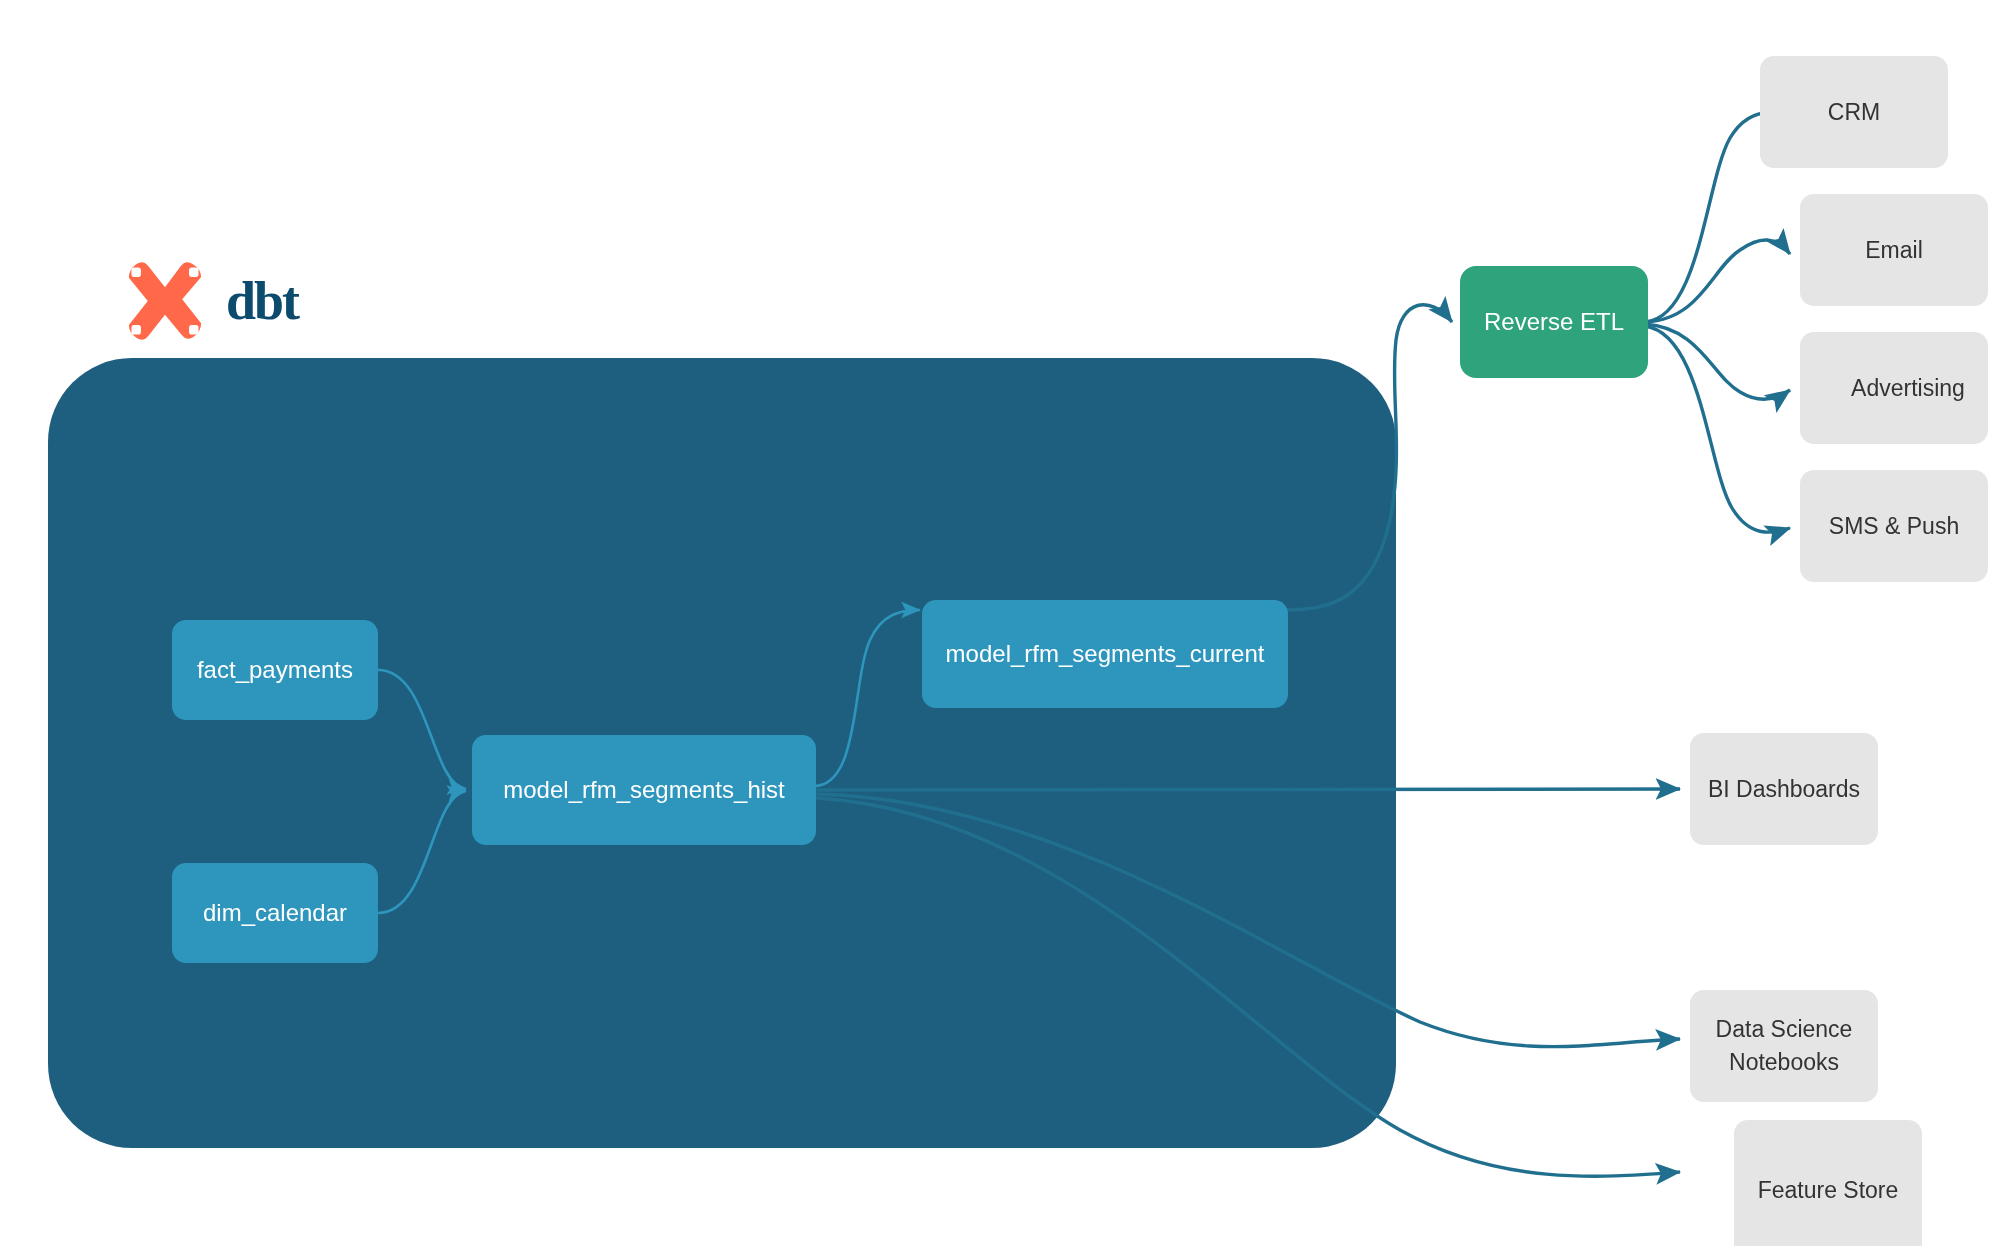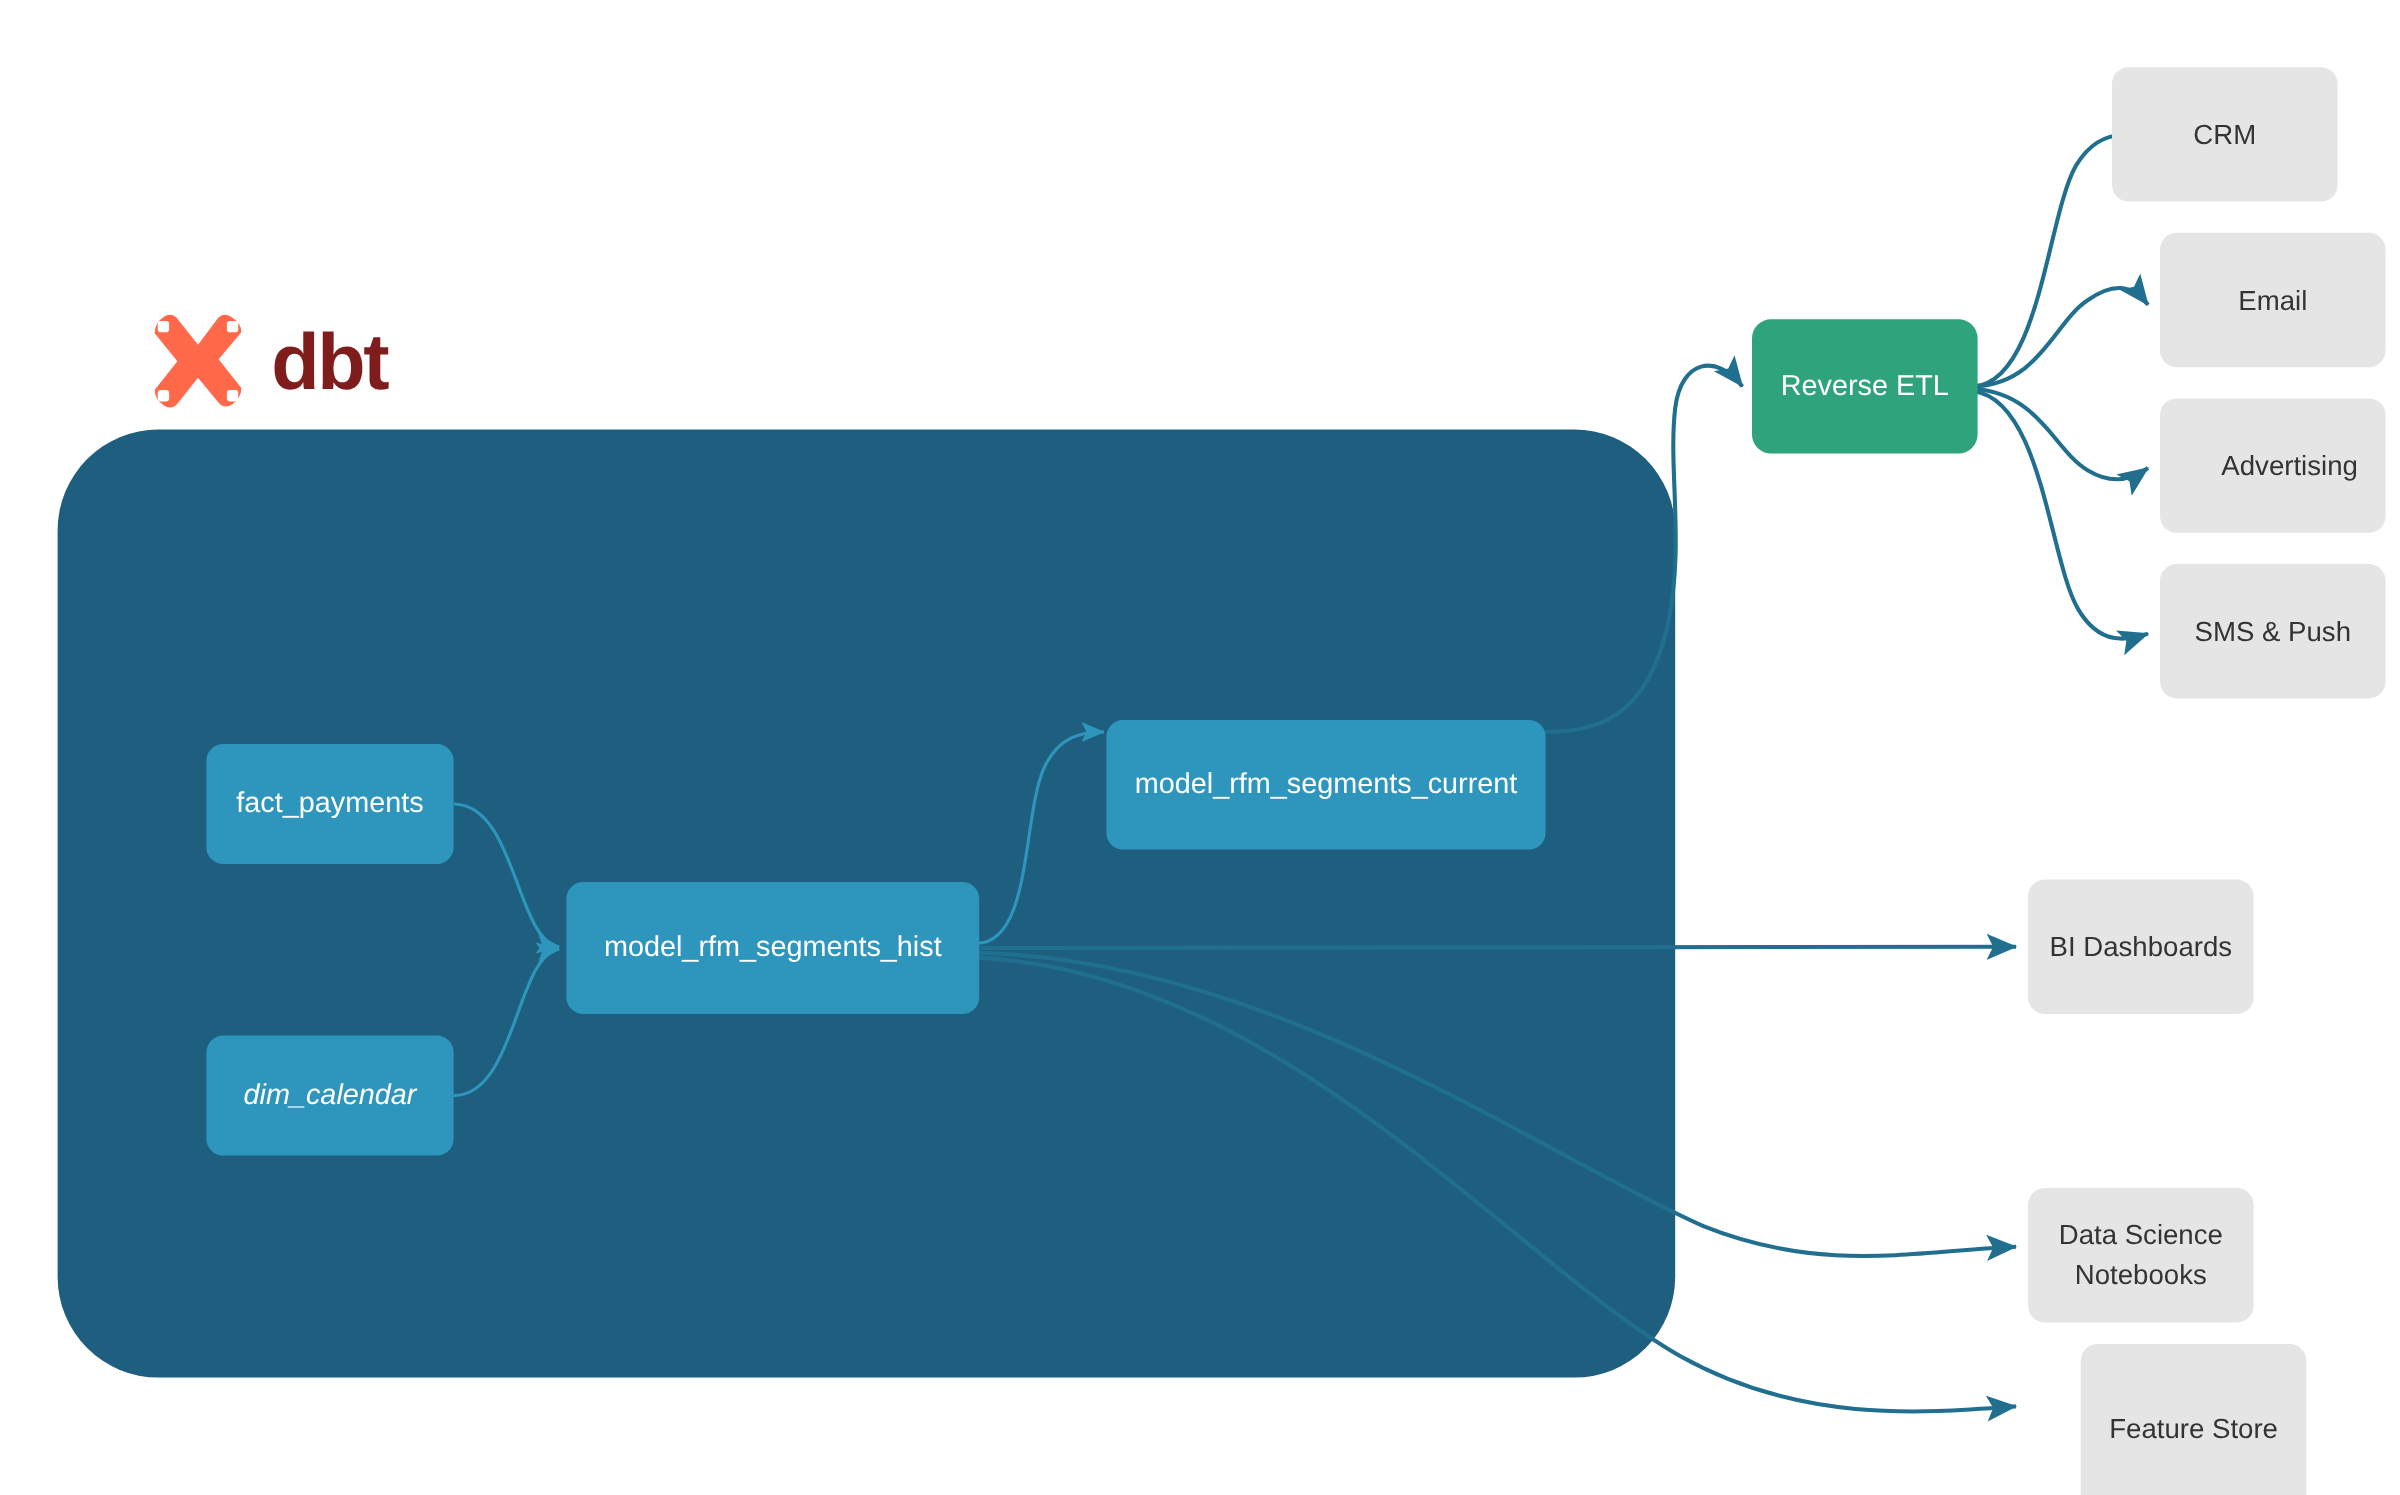--- a/index.html
+++ b/index.html
@@ -27,26 +27,26 @@
   .brand {
     position: absolute;
     left: 122px;
     top: 258px;
     display: flex;
     align-items: center;
     gap: 18px;
   }
   .brand-mark { width: 86px; height: 86px; display: block; }
   .brand-word {
-    font-size: 66px;
+    font-size: 54px;
     font-weight: bold;
     letter-spacing: -2px;
-    color: #7f1d1d;
+    color: #0c4a6e;
     line-height: 1;
-    font-family: Liberation Sans, sans-serif;
+    font-family: Liberation Serif, serif;
   }
 
   
   .project-container {
     position: absolute;
     left: 48px;
     top: 358px;
     width: 1348px;
     height: 790px;
     background: #1E5F80;
@@ -149,21 +149,21 @@
     <path class="edge-outer" marker-end="url(#ah-outer)" d="M1645,322 C 1700,318 1706,180 1730,138 C 1748,108 1772,110 1790,116"></path>
     <path class="edge-outer" marker-end="url(#ah-outer)" d="M1645,322 C 1700,320 1712,268 1740,250 C 1760,236 1776,236 1790,254"></path>
     <path class="edge-outer" marker-end="url(#ah-outer)" d="M1645,324 C 1700,328 1712,376 1740,392 C 1760,404 1776,400 1790,390"></path>
     <path class="edge-outer" marker-end="url(#ah-outer)" d="M1645,326 C 1702,334 1708,468 1732,508 C 1750,538 1772,534 1790,528"></path>
   </svg>
 
   <div class="node node-model" style="left:172px; top:620px; width:206px; height:100px;">
     <span>fact_payments</span>
   </div>
 
-  <div class="node node-model" style="left:172px; top:863px; width:206px; height:100px;font-style:italic;">
+  <div class="node node-model" style="left:172px; top:863px; width:206px; height:100px;">
     <span>dim_calendar</span>
   </div>
 
   <div class="node node-model" style="left:472px; top:735px; width:344px; height:110px;">
     <span>model_rfm_segments_hist</span>
   </div>
 
   <div class="node node-model" style="left:922px; top:556px; width:366px; height:108px;margin-top:44px;">
     <span>model_rfm_segments_current</span>
   </div>

